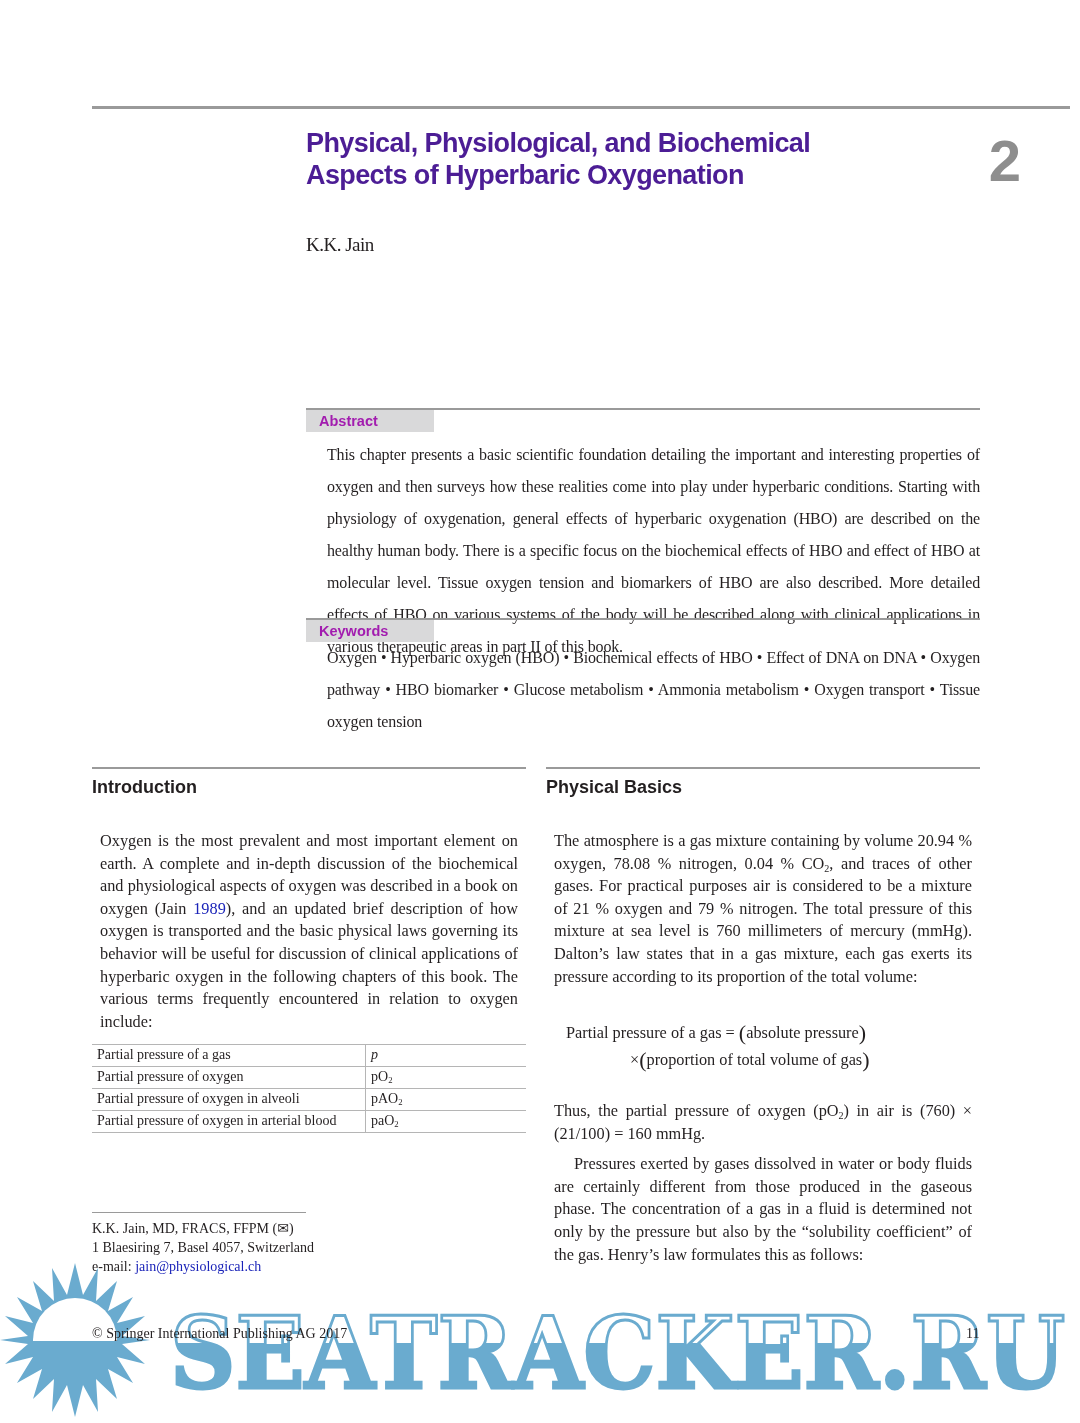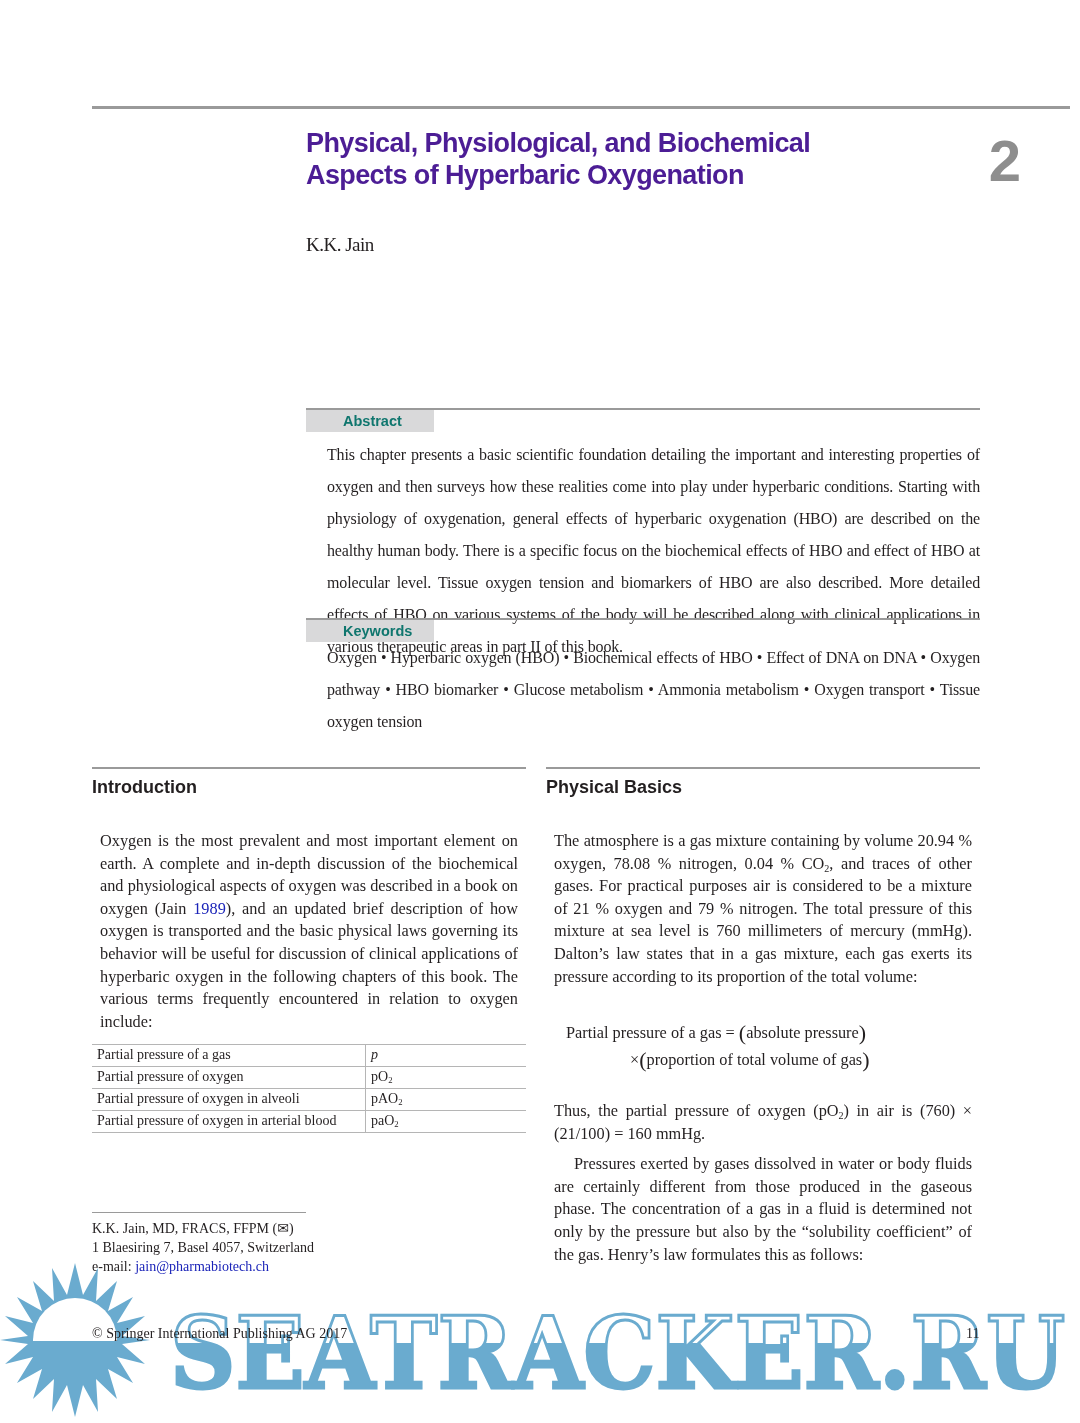--- a/index.html
+++ b/index.html
@@ -23,21 +23,21 @@
   }
   .author {
     left: 306px; top: 232px;
     font-family: Liberation Serif, serif;
     font-size: 19px; line-height: 26px; color: #231f20; letter-spacing: -0.5px;
   }
   .box-rule { height: 2px; background: #9a9a9a; left: 306px; width: 674px; }
   .box-label {
     left: 306px; width: 128px; height: 22px; background: #d9d9da;
     font-family: "Liberation Sans", "DejaVu Sans", sans-serif; font-weight: bold;
-    font-size: 14.5px; line-height: 22px; color: #0f766e; padding-left: 37px; box-sizing: border-box;
+    font-size: 14.5px; line-height: 22px; color: #a21caf; padding-left: 13px; box-sizing: border-box;
   }
   .box-text {
     left: 327px; width: 653px;
     font-size: 16px; line-height: 32px; text-align: justify; text-align-last: left;
     letter-spacing: -0.15px;
   }
   .sec-rule { height: 2px; background: #9a9a9a; top: 767px; }
   .sec-title {
     top: 775px;
     font-family: "Liberation Sans", "DejaVu Sans", sans-serif; font-weight: bold;
@@ -115,21 +115,21 @@
       <td>Partial pressure of oxygen in arterial blood</td>
       <td class="sym"><span>paO</span><sub>2</sub></td>
     </tr>
   </tbody>
 </table>
 
 <div class="abs fn-rule"></div>
 <div class="abs footnote">
   <div>K.K. Jain, MD, FRACS, FFPM (✉)</div>
   <div>1 Blaesiring 7, Basel 4057, Switzerland</div>
-  <div><span>e-mail: </span><a class="link">jain@pharmabiotech.ch</a></div>
+  <div><span>e-mail: </span><a class="link">jain@physiological.ch</a></div>
 </div>
 
 <div class="abs sec-rule" style="left:546px; width:434px;"></div>
 <div class="abs sec-title" style="left:546px;">Physical Basics</div>
 <div class="abs col-text" style="left:546px; top:822px; width:434px;">
   <p><span>The atmosphere is a gas mixture containing by volume 20.94 % oxygen, 78.08 % nitrogen, 0.04 % CO</span><sub>2</sub><span>, and traces of other gases. For practical purposes air is considered to be a mixture of 21 % oxygen and 79 % nitrogen. The total pressure of this mixture at sea level is 760 millimeters of mercury (mmHg). Dalton’s law states that in a gas mixture, each gas exerts its pressure according to its proportion of the total volume:</span></p>
 </div>
 
 <div class="abs equation">
   <div><span>Partial  pressure  of  a  gas = </span><span class="paren">(</span><span>absolute  pressure</span><span class="paren">)</span></div>

